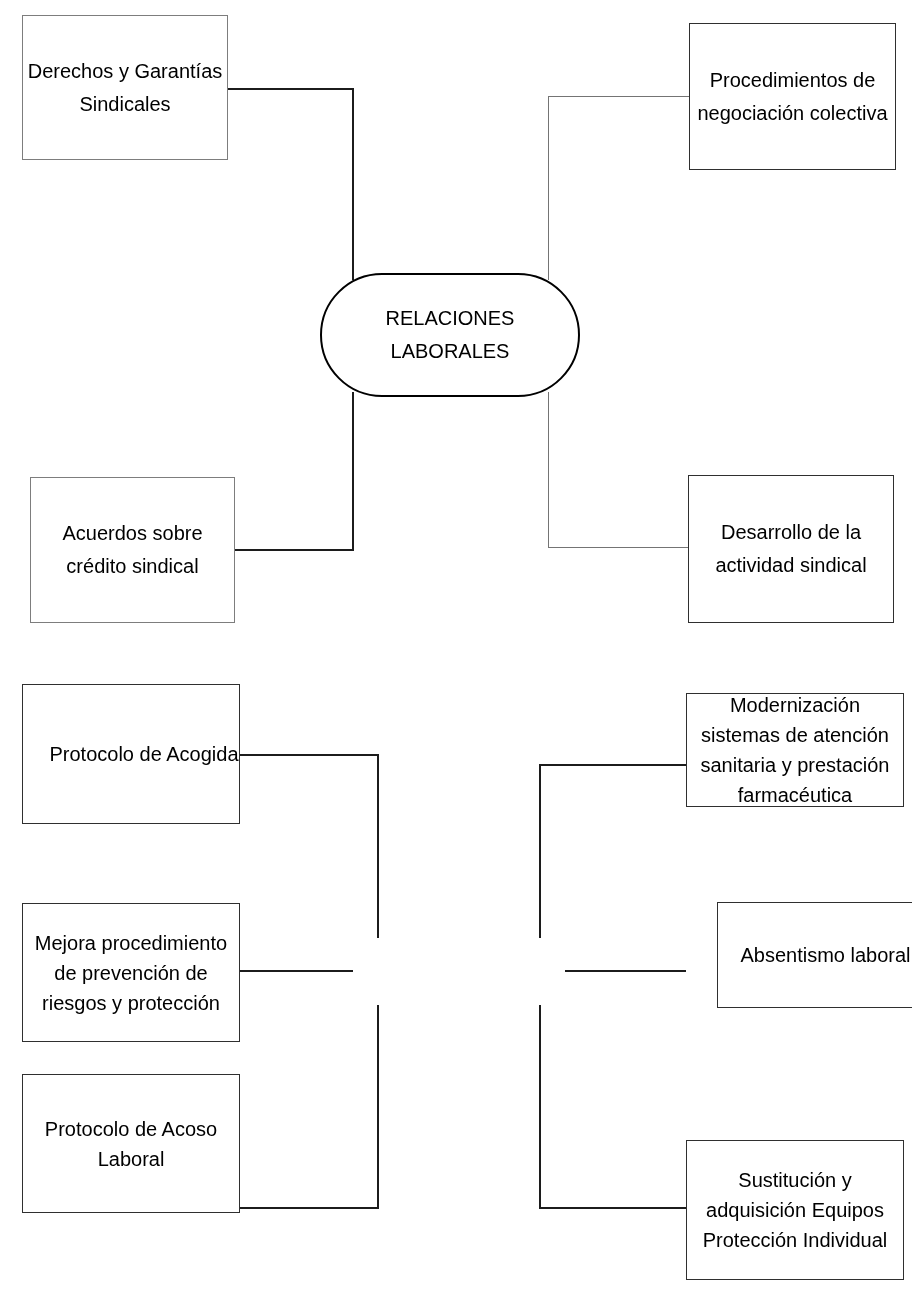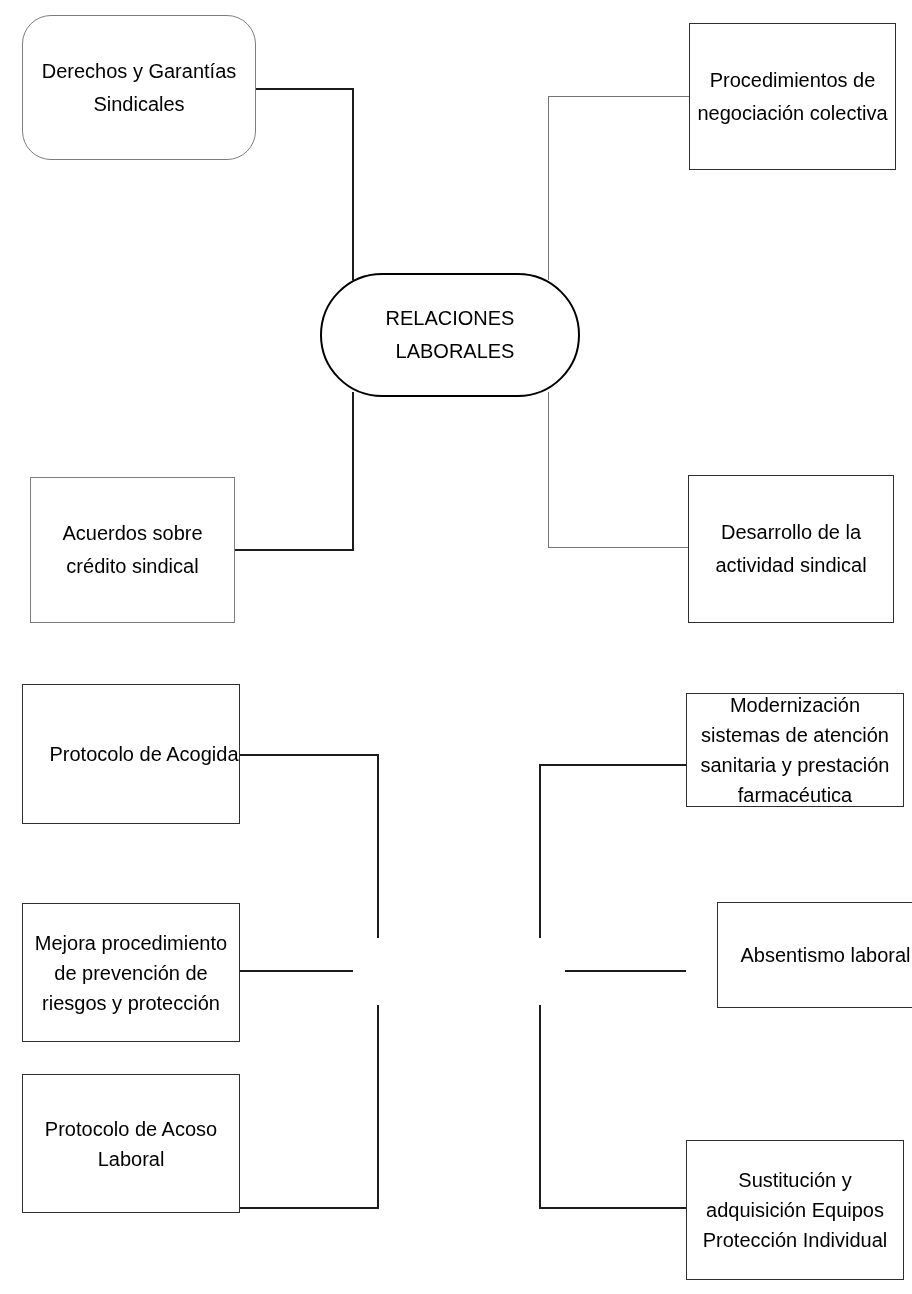--- a/index.html
+++ b/index.html
@@ -51,30 +51,30 @@
     line-height: 30px;
   }
   
   .stadium {
     position: absolute;
     background: #ffffff;
     border: 2px solid #000000;
     display: flex;
     align-items: center;
     justify-content: center;
-    text-align: right;
+    text-align: center;
     box-sizing: border-box;
   }
   .stadium .label {
     white-space: pre-line;
     font-size: 20px;
     line-height: 33px;
   }
   
-  #c1-box-tl { left: 22px;  top: 15px;  width: 234px; height: 145px; border-radius: 29px; }
+  #c1-box-tl { left: 22px;  top: 15px;  width: 206px; height: 145px; }
   #c1-box-tr { left: 689px; top: 23px;  width: 207px; height: 147px; text-align: center; }
   #c1-hub    { left: 320px; top: 273px; width: 260px; height: 124px; border-radius: 62px; }
   #c1-box-bl { left: 30px;  top: 477px; width: 205px; height: 146px; }
   #c1-box-br { left: 688px; top: 475px; width: 206px; height: 148px; }
 
   #l1a { left: 228px; top: 88px;  width: 126px; }
   #l1b { left: 352px; top: 88px;  height: 192px; }
   #l2a { left: 549px; top: 96px;  width: 140px; }
   #l2b { left: 548px; top: 96px;  height: 184px; }
   #l3a { left: 352px; top: 392px; height: 159px; }

